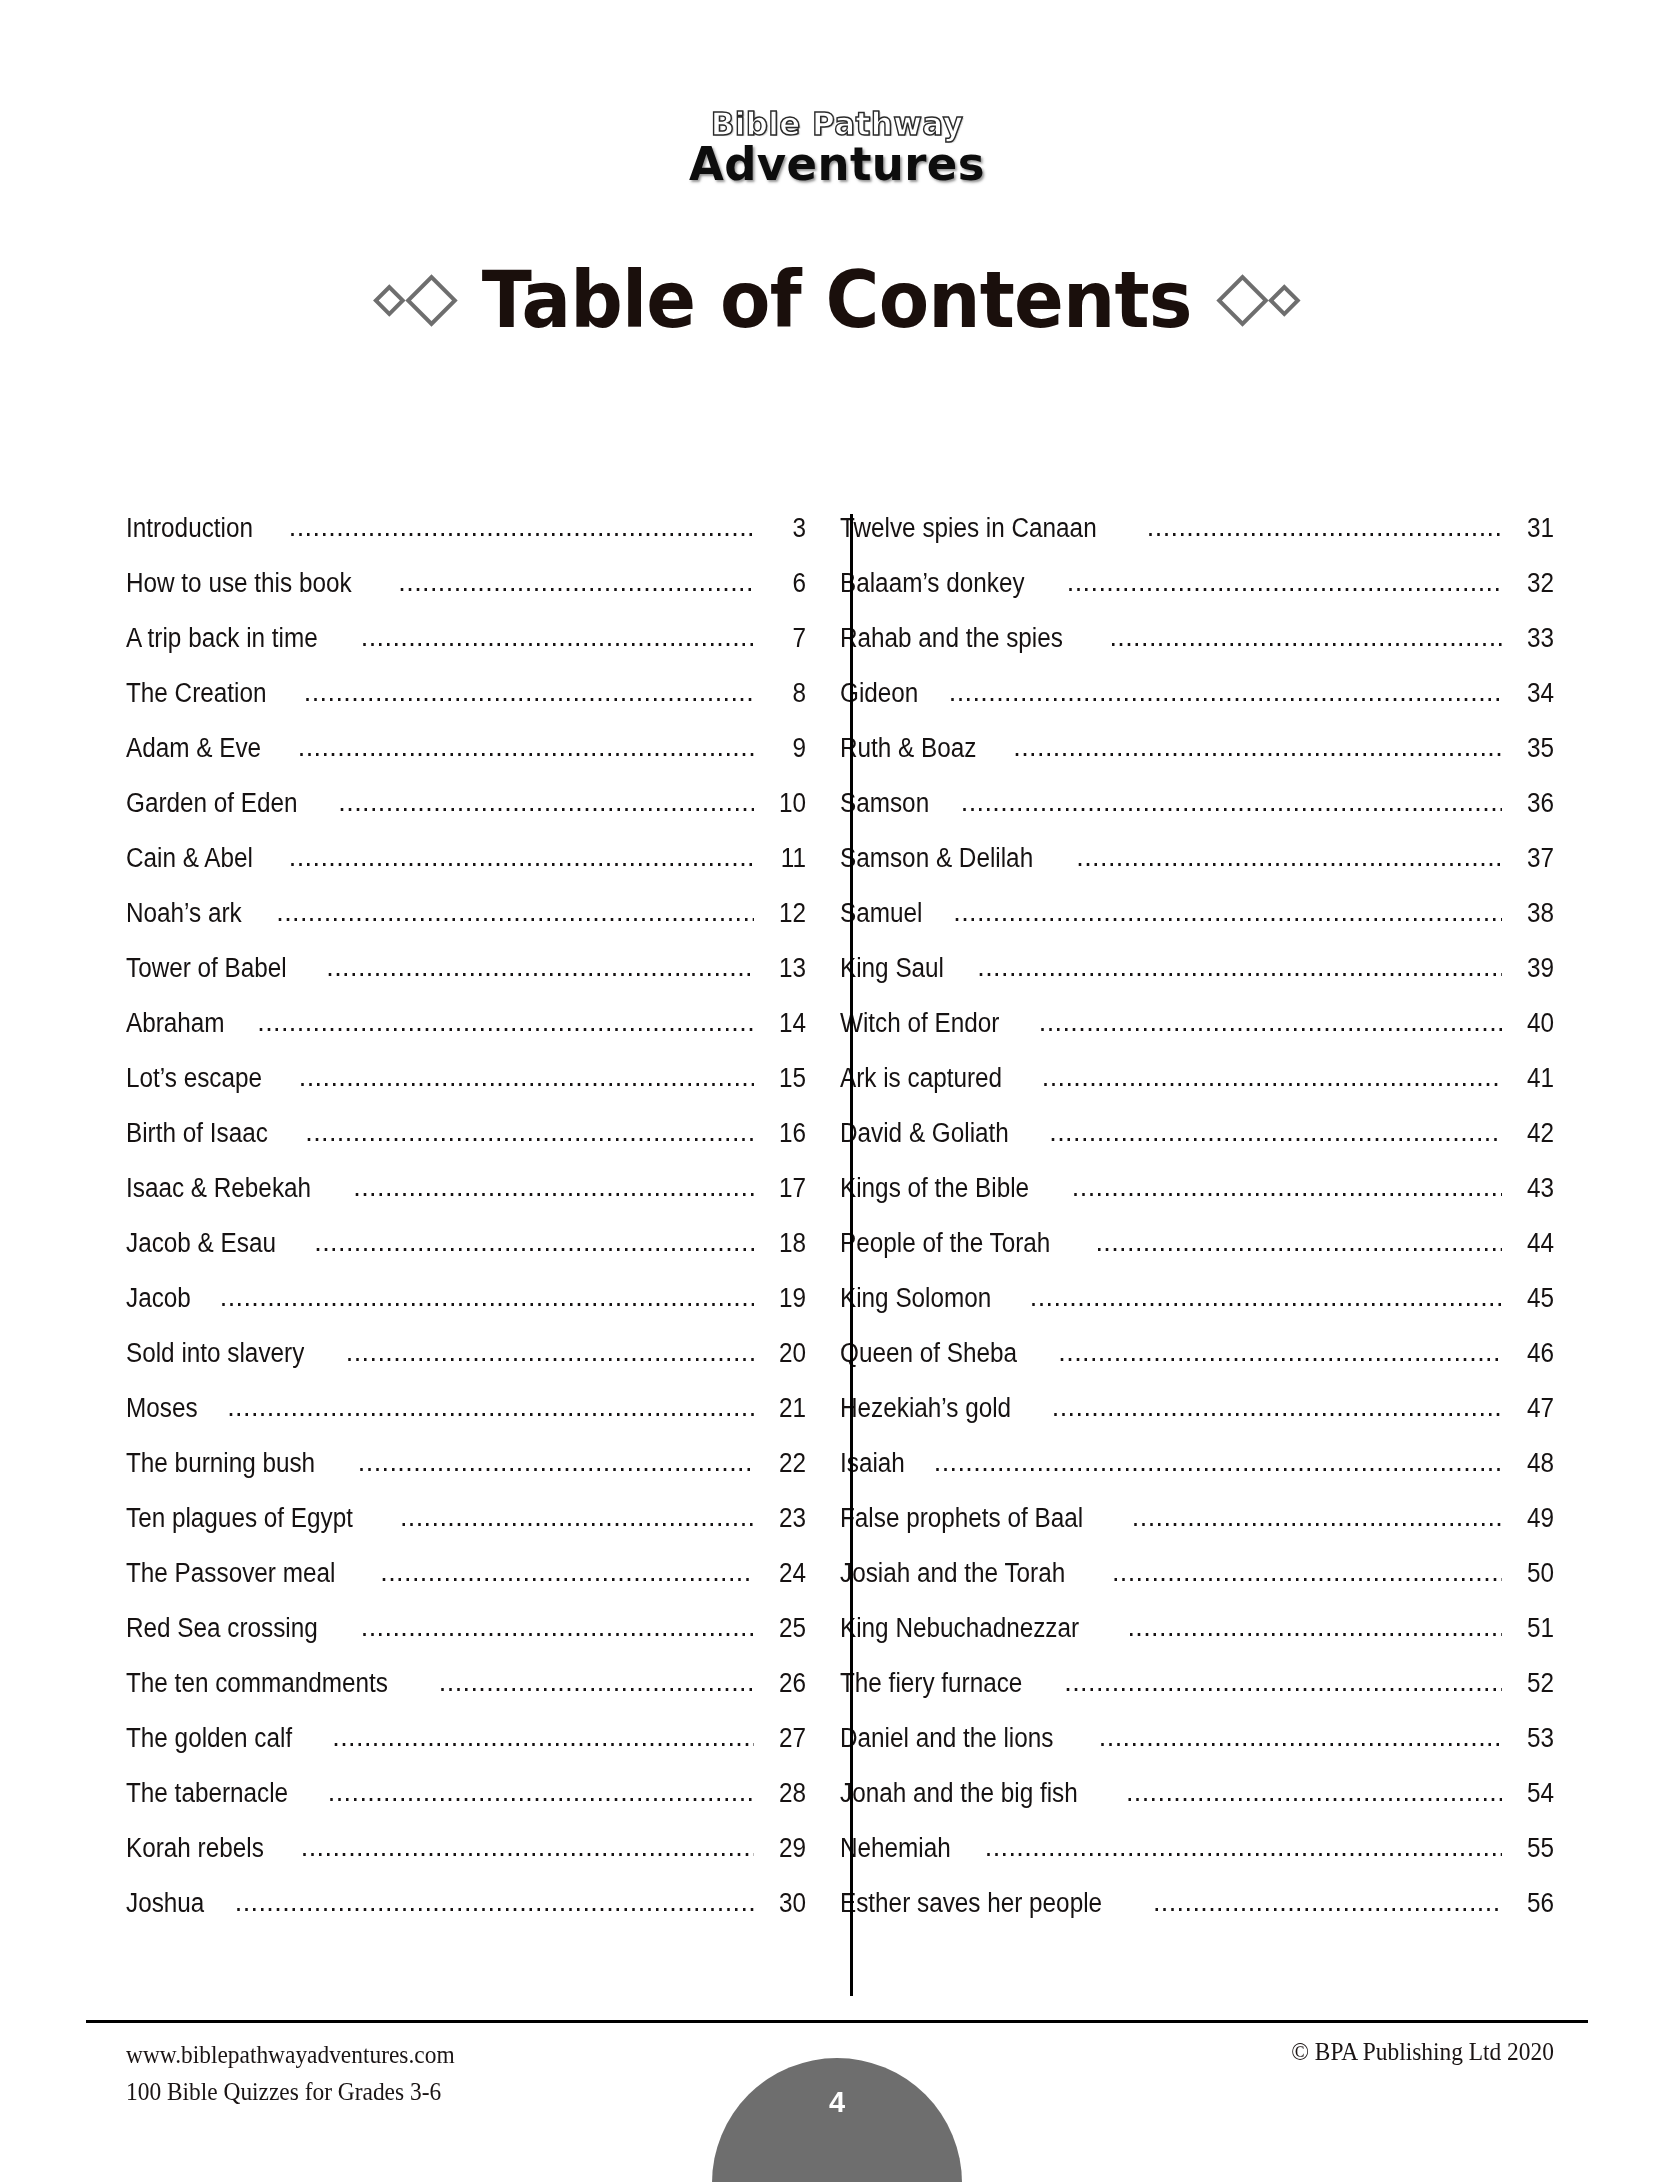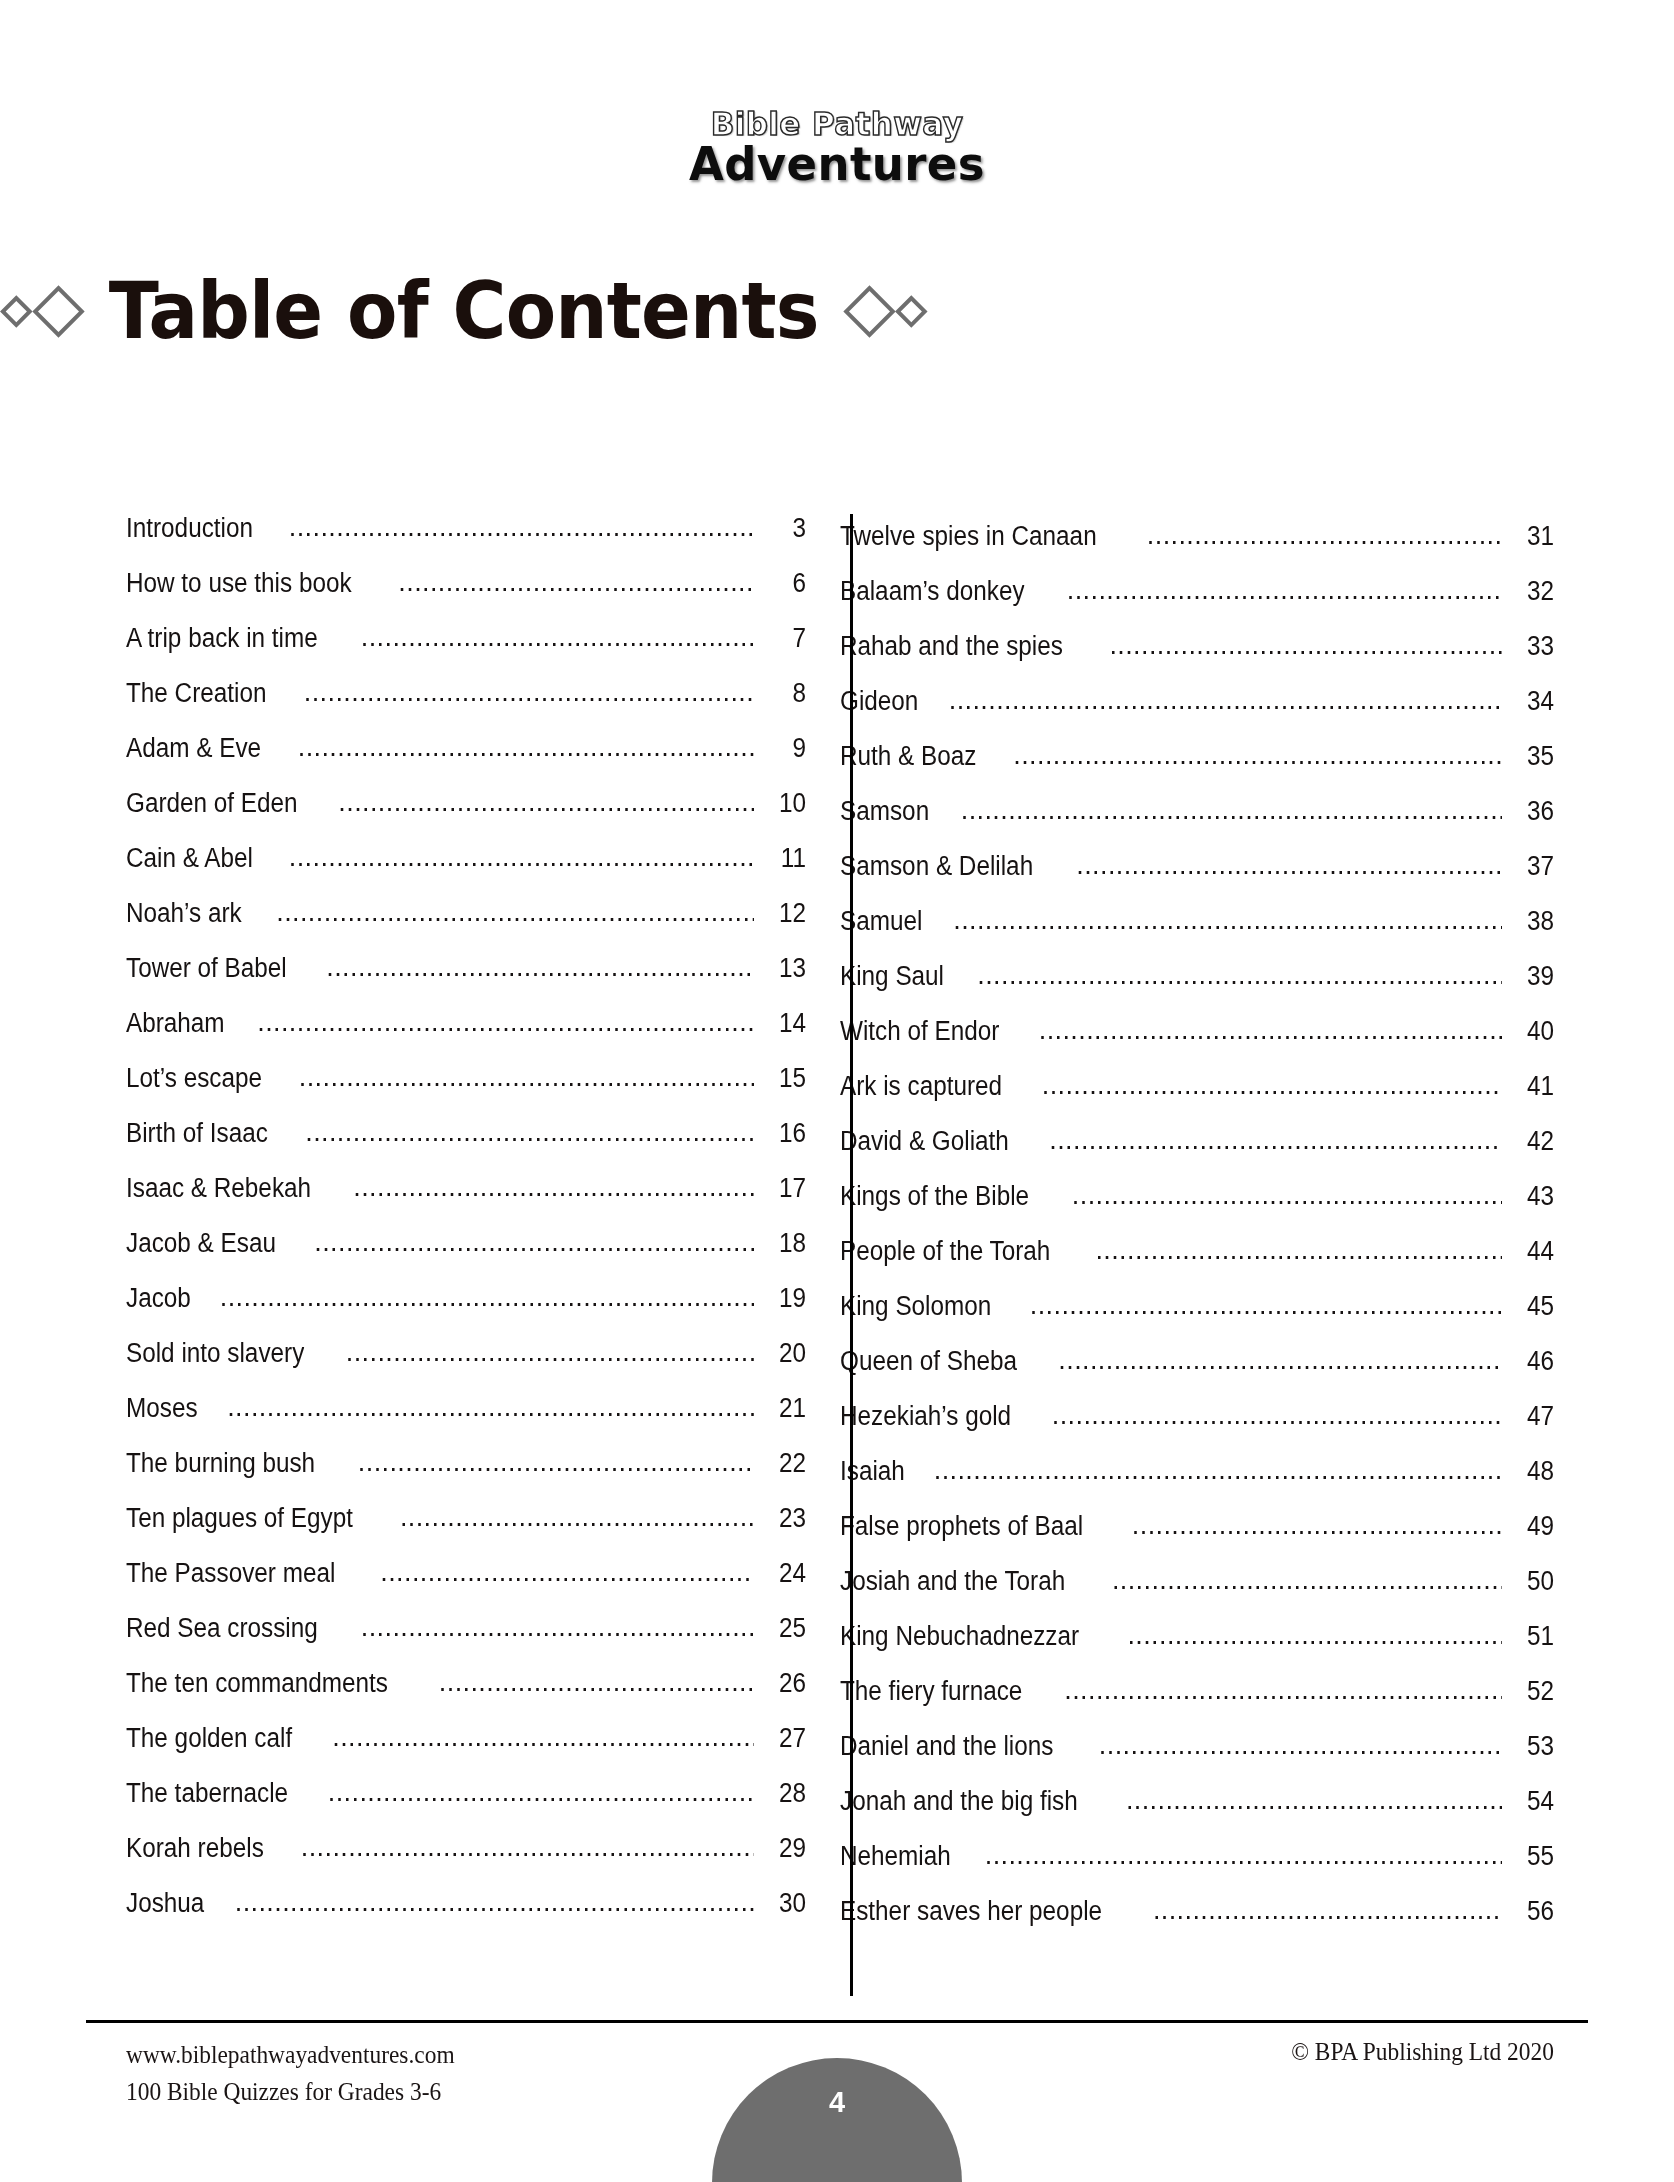--- a/index.html
+++ b/index.html
@@ -46,26 +46,26 @@
     color: #0d0d0d;
     display: block;
     margin-top: 1.7px;
     text-shadow: 1.7px 2.6px 2.6px rgba(60,60,60,0.55);
     transform: scaleY(1.04);
   }
 
   
   .title-row {
     position: absolute;
-    top: 272px;
+    top: 261px;
     left: 0;
     width: 100%;
     display: flex;
     align-items: center;
-    justify-content: flex-start;
+    justify-content: center;
   }
   .title-text {
     font-family: "DejaVu Sans", sans-serif;
     font-weight: bold;
     font-size: 79px;
     line-height: 1;
     letter-spacing: -0.9px;
     color: #1a0f0c;
     transform: scaleX(0.93);
     white-space: nowrap;
@@ -101,21 +101,21 @@
     position: absolute;
     top: 513px;
     left: 126px;
     width: 1428px;
     display: flex;
     justify-content: space-between;
   }
   .col {
     width: 680px;
   }
-  .col-right { width: 714px; margin-top: 8px; }
+  .col-right { width: 714px; }
 
   .entry {
     display: flex;
     align-items: baseline;
     width: 100%;
     height: 55px;
     font-family: "Liberation Sans", sans-serif;
     font-size: 27px;
     color: #161212;
     overflow: hidden;

